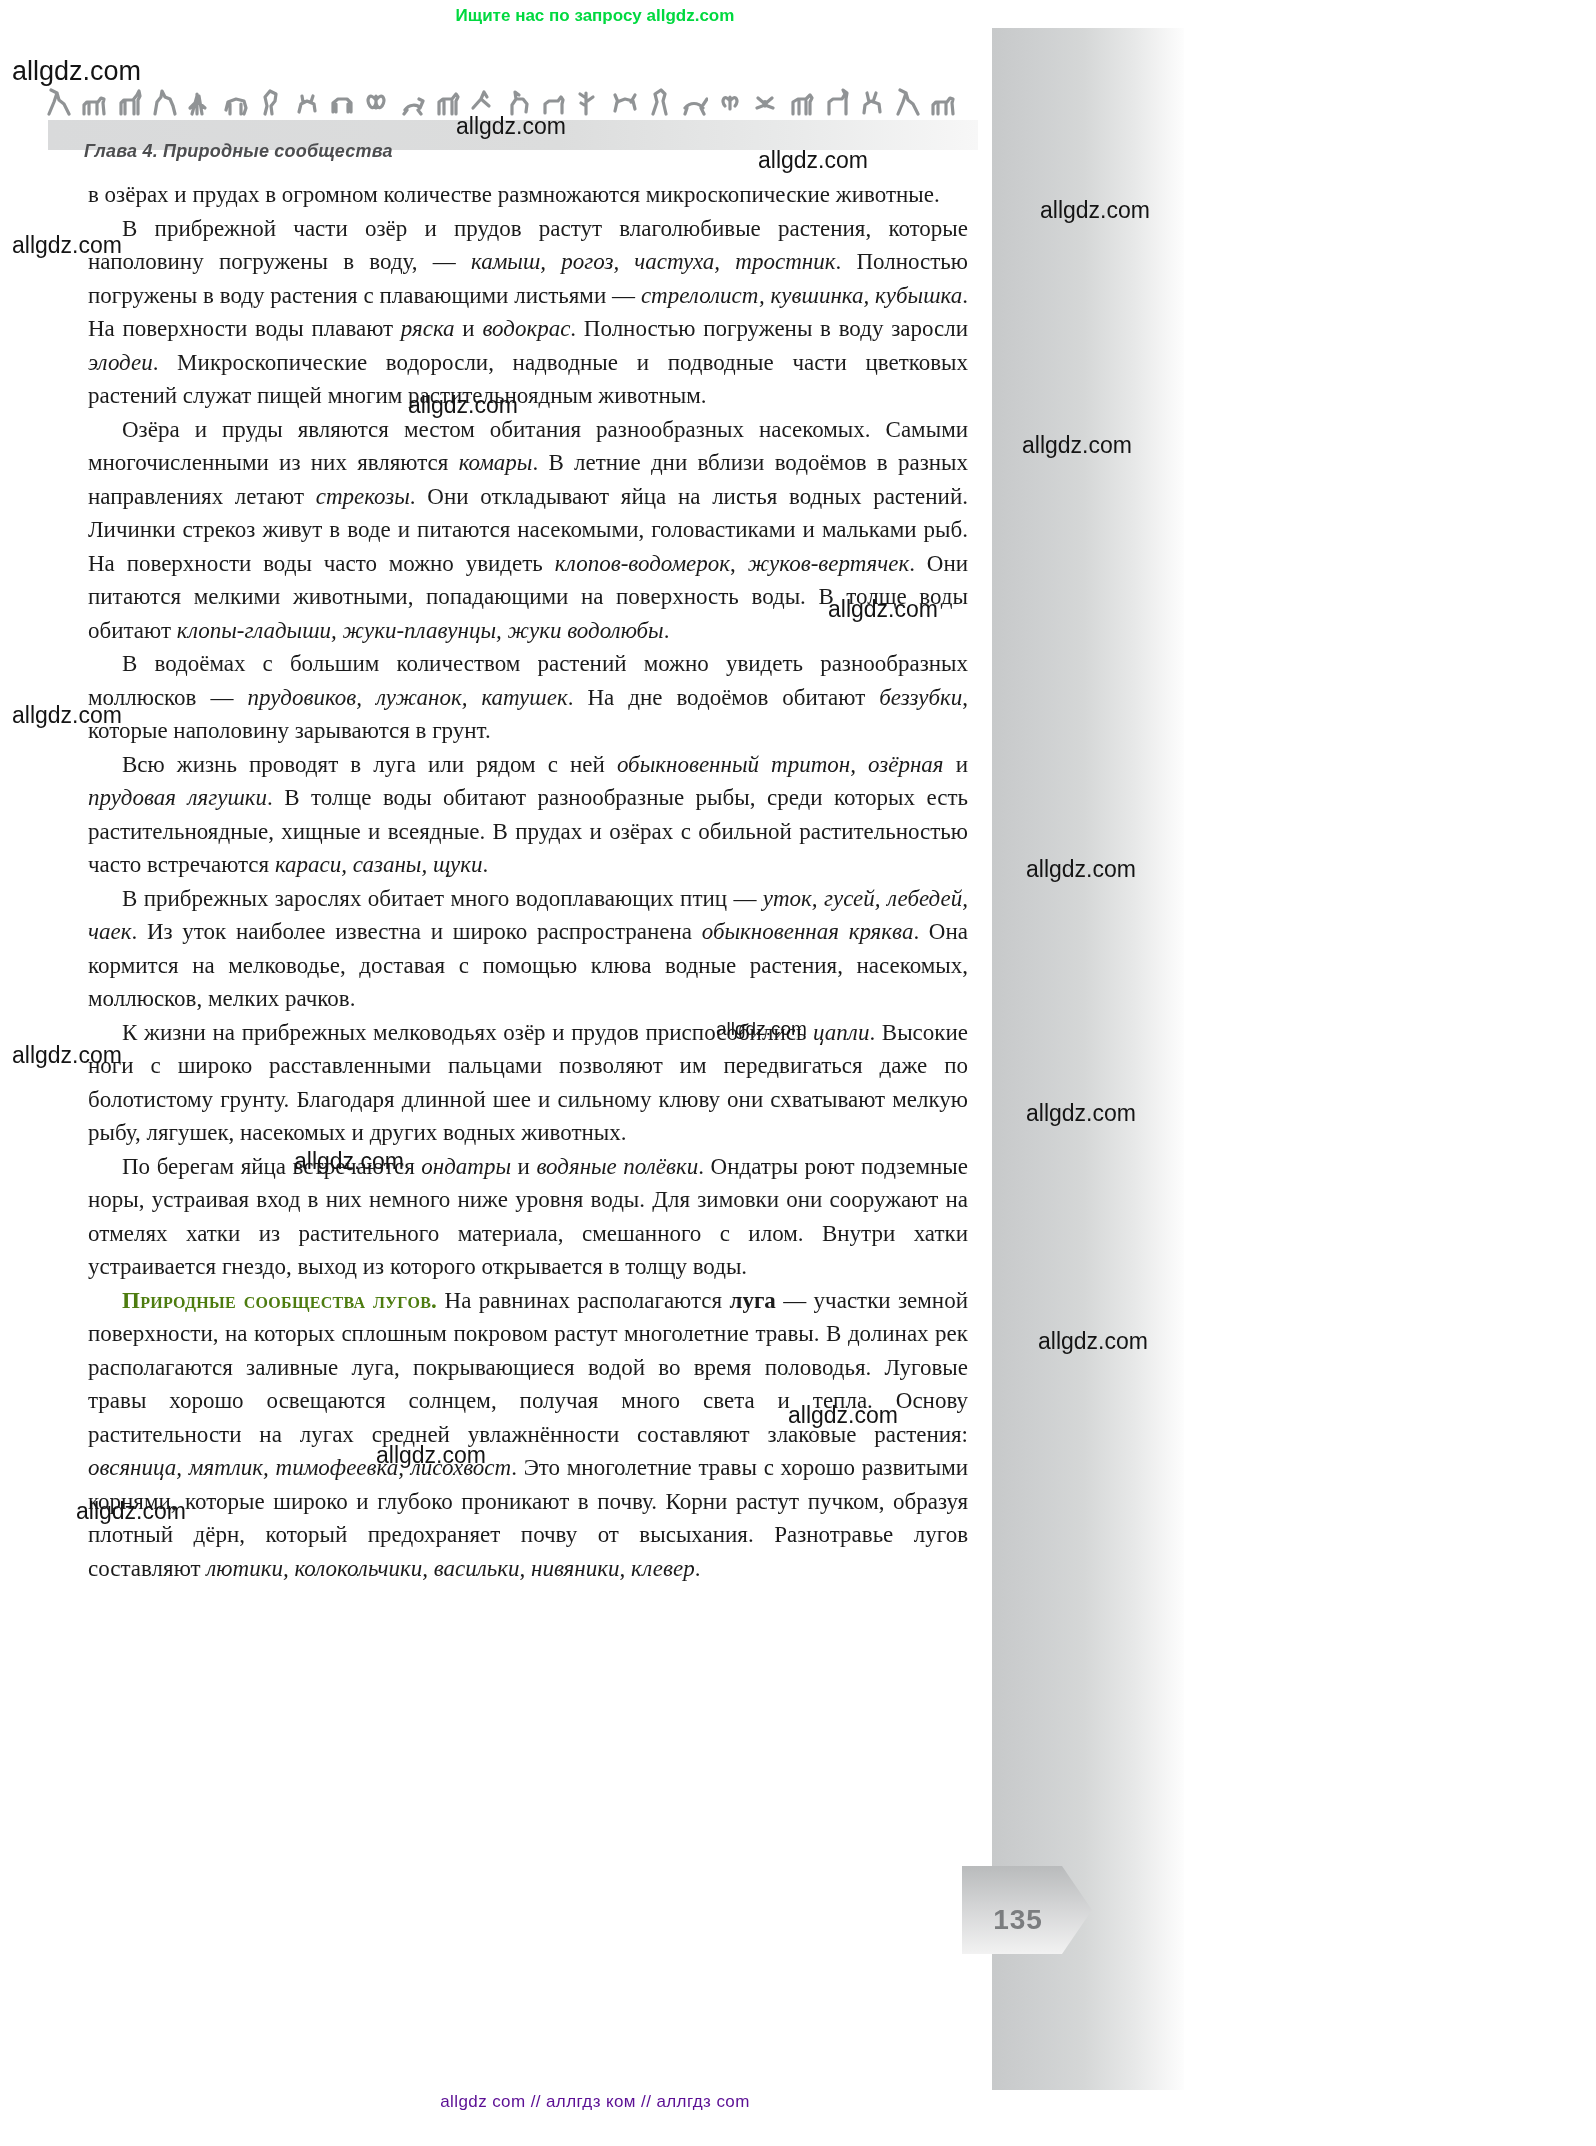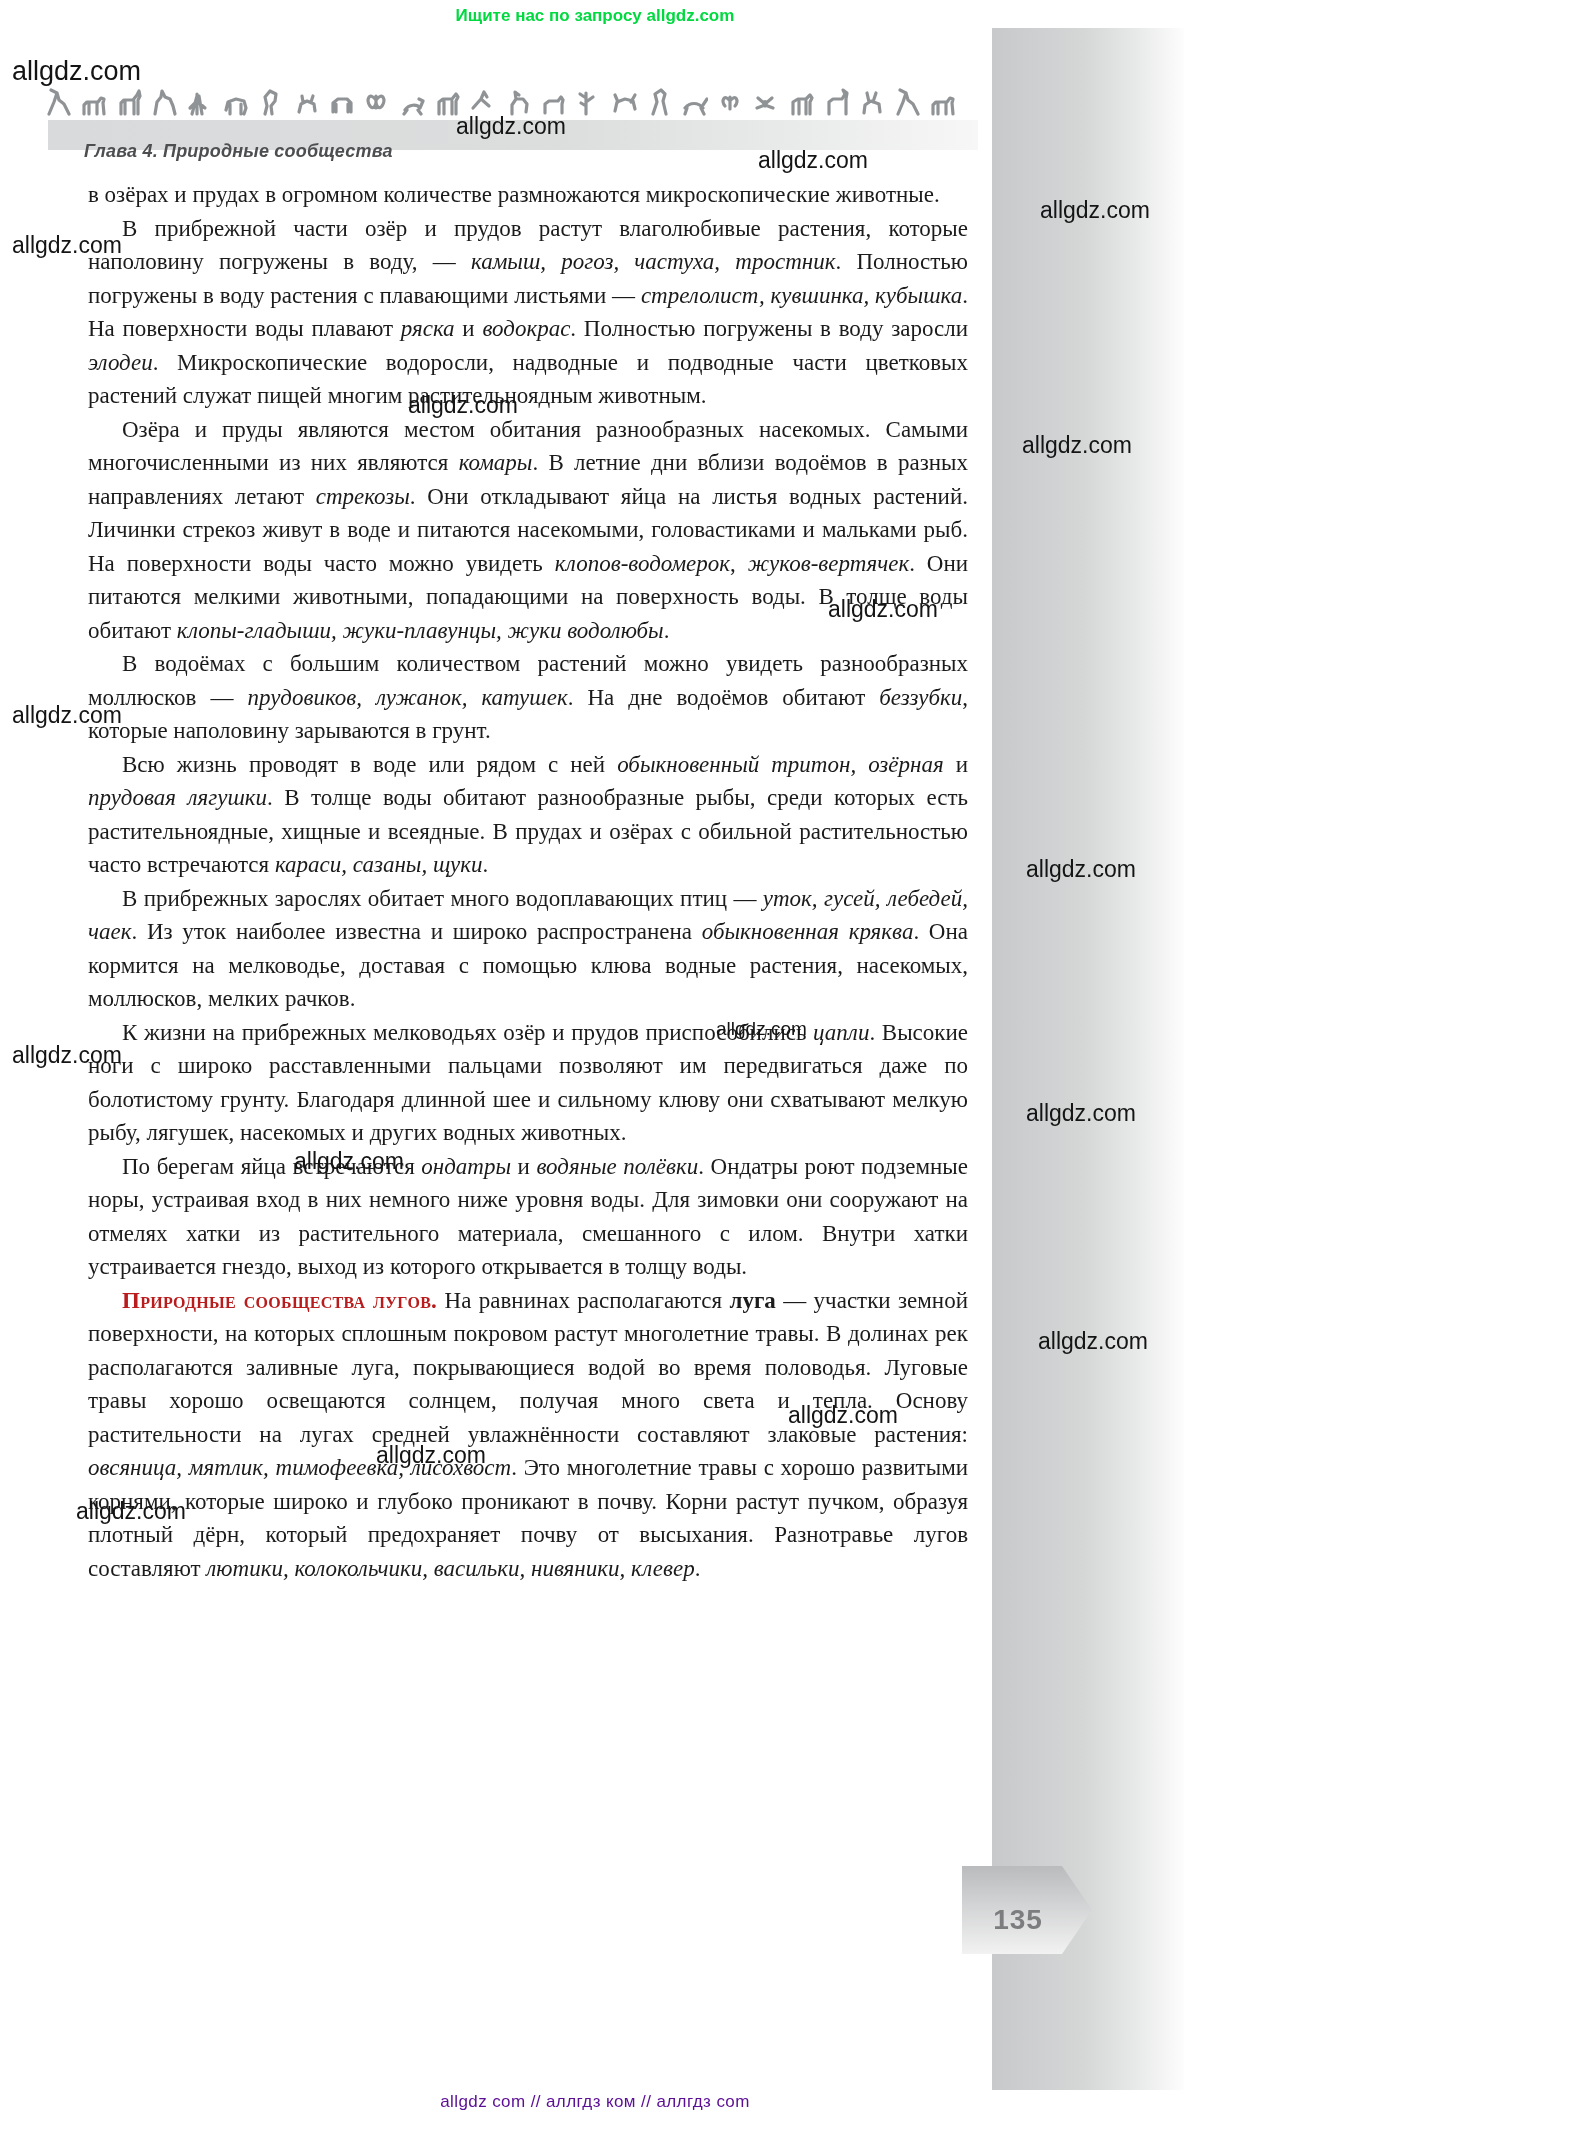--- a/index.html
+++ b/index.html
@@ -131,21 +131,21 @@
   }
   .body-text p {
     margin: 0;
     text-indent: 34px;
   }
   .body-text p.noindent { text-indent: 0; }
   .body-text i { font-style: italic; margin-top: 12px; }
   .sec-head {
     font-variant: small-caps;
     font-weight: 700;
-    color: #b91c1c;
+    color: #4d7c0f;
     letter-spacing: 0.3px;
   }
 
   
   .wm {
     position: absolute;
     font-family: "Liberation Sans", sans-serif;
     color: #141414;
     white-space: nowrap;
     pointer-events: none;
@@ -255,21 +255,21 @@
 
 <div class="chapter-band">
   <div class="label">Глава 4. Природные сообщества</div>
 </div>
 
 <div class="body-text" id="body-text">
     <p class="noindent"><span>в озёрах и прудах в огромном количестве размножаются микроскопические животные.</span></p>
     <p><span>В прибрежной части озёр и прудов растут влаголюбивые растения, которые наполовину погружены в воду, — </span><i>камыш, рогоз, частуха, тростник</i><span>. Полностью погружены в воду растения с плавающими листьями — </span><i>стрелолист, кувшинка, кубышка</i><span>. На поверхности воды плавают </span><i>ряска</i><span> и </span><i>водокрас</i><span>. Полностью погружены в воду заросли </span><i>элодеи</i><span>. Микроскопические водоросли, надводные и подводные части цветковых растений служат пищей многим растительноядным животным.</span></p>
     <p><span>Озёра и пруды являются местом обитания разнообразных насекомых. Самыми многочисленными из них являются </span><i>комары</i><span>. В летние дни вблизи водоёмов в разных направлениях летают </span><i>стрекозы</i><span>. Они откладывают яйца на листья водных растений. Личинки стрекоз живут в воде и питаются насекомыми, головастиками и мальками рыб. На поверхности воды часто можно увидеть </span><i>клопов-водомерок</i><span>, </span><i>жуков-вертячек</i><span>. Они питаются мелкими животными, попадающими на поверхность воды. В толще воды обитают </span><i>клопы-гладыши, жуки-плавунцы, жуки водолюбы</i><span>.</span></p>
     <p><span>В водоёмах с большим количеством растений можно увидеть разнообразных моллюсков — </span><i>прудовиков, лужанок, катушек</i><span>. На дне водоёмов обитают </span><i>беззубки</i><span>, которые наполовину зарываются в грунт.</span></p>
-    <p><span>Всю жизнь проводят в воде или рядом с ней </span><i>обыкновенный тритон, озёрная</i><span> и </span><i>прудовая лягушки</i><span>. В толще воды обитают разнообразные рыбы, среди которых есть растительноядные, хищные и всеядные. В прудах и озёрах с обильной растительностью часто встречаются </span><i>караси, сазаны, щуки</i><span>.</span></p>
+    <p><span>Всю жизнь проводят в луга или рядом с ней </span><i>обыкновенный тритон, озёрная</i><span> и </span><i>прудовая лягушки</i><span>. В толще воды обитают разнообразные рыбы, среди которых есть растительноядные, хищные и всеядные. В прудах и озёрах с обильной растительностью часто встречаются </span><i>караси, сазаны, щуки</i><span>.</span></p>
     <p><span>В прибрежных зарослях обитает много водоплавающих птиц — </span><i>уток, гусей, лебедей, чаек</i><span>. Из уток наиболее известна и широко распространена </span><i>обыкновенная кряква</i><span>. Она кормится на мелководье, доставая с помощью клюва водные растения, насекомых, моллюсков, мелких рачков.</span></p>
     <p><span>К жизни на прибрежных мелководьях озёр и прудов приспособились </span><i>цапли</i><span>. Высокие ноги с широко расставленными пальцами позволяют им передвигаться даже по болотистому грунту. Благодаря длинной шее и сильному клюву они схватывают мелкую рыбу, лягушек, насекомых и других водных животных.</span></p>
     <p><span>По берегам яйца встречаются </span><i>ондатры</i><span> и </span><i>водяные полёвки</i><span>. Ондатры роют подземные норы, устраивая вход в них немного ниже уровня воды. Для зимовки они сооружают на отмелях хатки из растительного материала, смешанного с илом. Внутри хатки устраивается гнездо, выход из которого открывается в толщу воды.</span></p>
     <p><span class="sec-head">Природные сообщества лугов.</span><span> На равнинах располагаются </span><b>луга</b><span> — участки земной поверхности, на которых сплошным покровом растут многолетние травы. В долинах рек располагаются заливные луга, покрывающиеся водой во время половодья. Луговые травы хорошо освещаются солнцем, получая много света и тепла. Основу растительности на лугах средней увлажнённости составляют злаковые растения: </span><i>овсяница, мятлик, тимофеевка, лисохвост</i><span>. Это многолетние травы с хорошо развитыми корнями, которые широко и глубоко проникают в почву. Корни растут пучком, образуя плотный дёрн, который предохраняет почву от высыхания. Разнотравье лугов составляют </span><i>лютики, колокольчики, васильки, нивяники, клевер</i><span>.</span></p>
   </div>
 
 <div class="page-tab">
   <svg width="130" height="88" viewBox="0 0 130 88">
     <defs>
       <linearGradient id="tabgrad" x1="0" y1="0" x2="0" y2="1">

